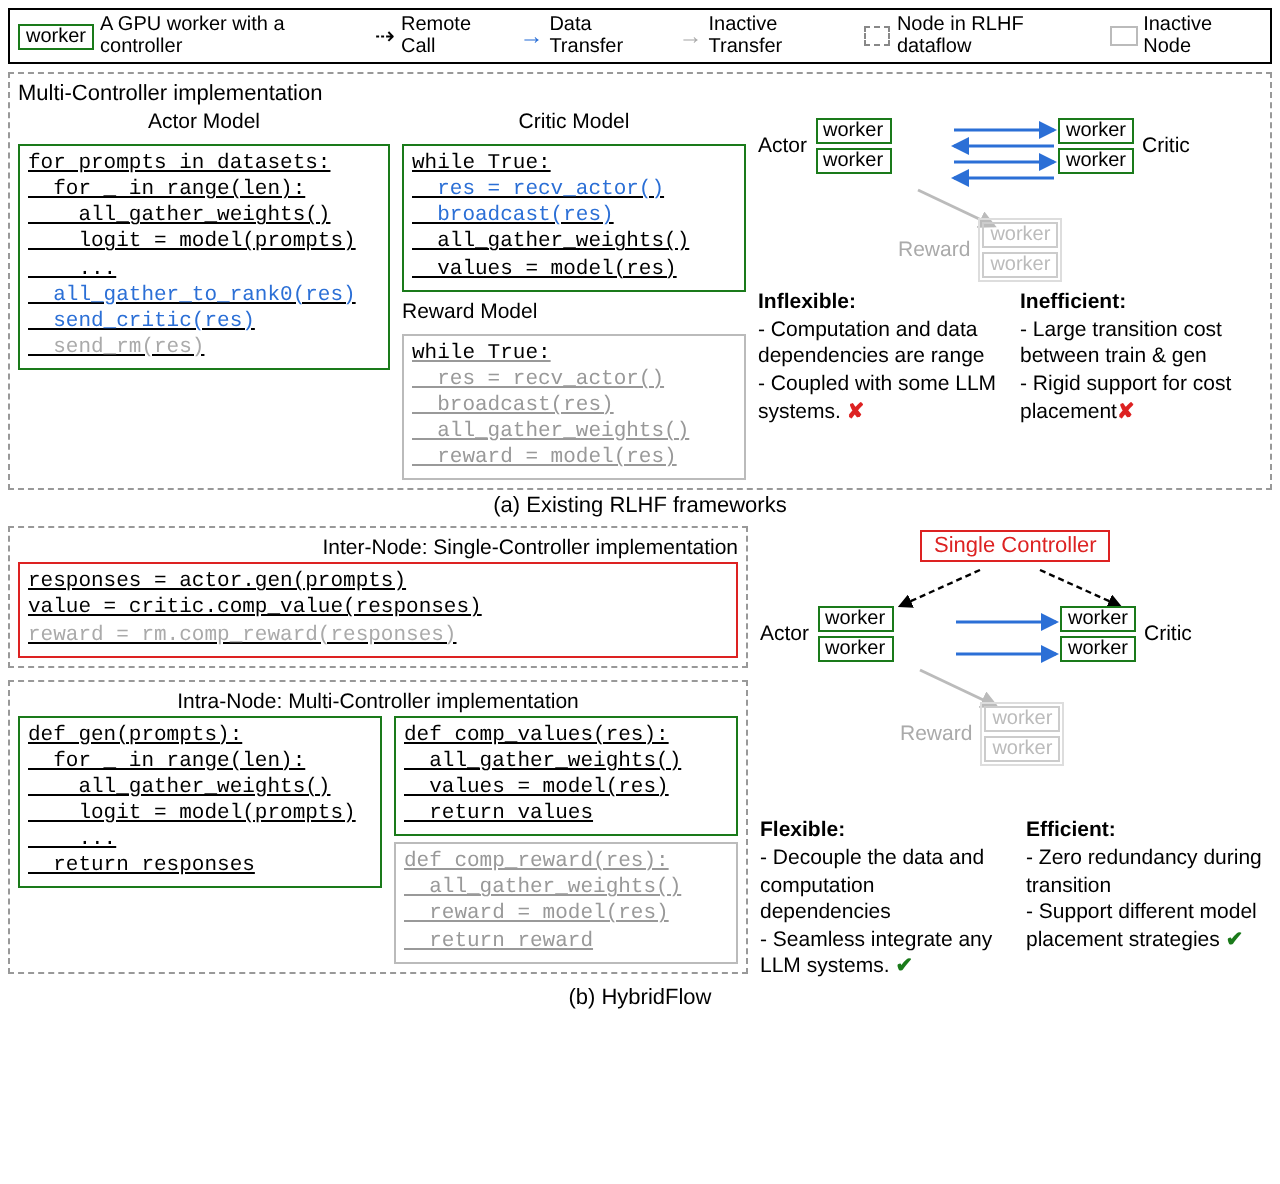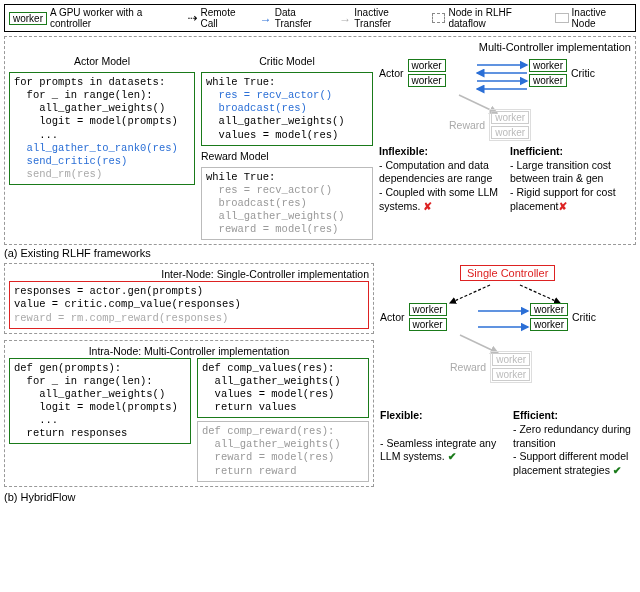--- a/index.html
+++ b/index.html
@@ -27,32 +27,33 @@
   .legend .arrow-dt { color: #2b6fd6; font-size: 12px; }
   .legend .arrow-it { color: #aaa; font-size: 12px; }
   .legend .dashed-box { border: 1px dashed #888; width: 14px; height: 10px; }
   .legend .plain-box { border: 1px solid #bbb; width: 14px; height: 10px; }
   .section {
     border: 1px dashed #999;
     padding: 4px;
     position: relative;
     margin-bottom: 2px;
   }
-  .section-title { text-align: right; font-size: 11px; margin: 0 0 2px 0; }
-  .caption { font-size: 11px; margin: 2px 0 4px 0; }
+  .section-title { text-align: left; font-size: 11px; margin: 0 0 2px 0; }
+  .caption { text-align: center; font-size: 11px; margin: 2px 0 4px 0; }
   .row { display: flex; gap: 6px; align-items: flex-start; }
   .col { display: flex; flex-direction: column; gap: 4px; }
   .code-box {
     border: 1.5px solid #1a7a1a;
     padding: 3px 4px;
     font-family: "Courier New", monospace;
     font-size: 10.5px;
     white-space: pre;
     line-height: 1.25;
     background: #fff;
+    text-decoration: underline;
   }
   .code-box.gray { border-color: #bbb; color: #999; }
   .code-box.red { border-color: #d22; }
   .gray-line { color: #aaa; }
   .blue-line { color: #2b6fd6; }
   .label { font-size: 10.5px; margin: 0 0 1px 0; }
   .net-block { display: flex; align-items: center; gap: 4px; position: relative; }
   .net-col { display: flex; flex-direction: column; gap: 2px; }
   .wk { border: 1.5px solid #1a7a1a; padding: 0 3px; font-size: 10px; }
   .wk.g { border-color: #ccc; color: #bbb; }
@@ -256,21 +257,21 @@
         <span class="net-label g">Reward</span>
         <div class="reward-stack net-col">
           <span class="wk g">worker</span>
           <span class="wk g">worker</span>
         </div>
       </div>
     </div>
     <div class="row" style="gap:10px; margin-top:20px">
       <div class="analysis" style="flex:1">
         <b>Flexible:</b><br>
-        <br>
+        <span>- Decouple the data and computation dependencies</span><br>
         <span>- Seamless integrate any LLM systems.</span> <span class="check">✔</span>
       </div>
       <div class="analysis" style="flex:1">
         <b>Efficient:</b><br>
         <span>- Zero redundancy during transition</span><br>
         <span>- Support different model placement strategies</span> <span class="check">✔</span>
       </div>
     </div>
   </div>
 </div>

